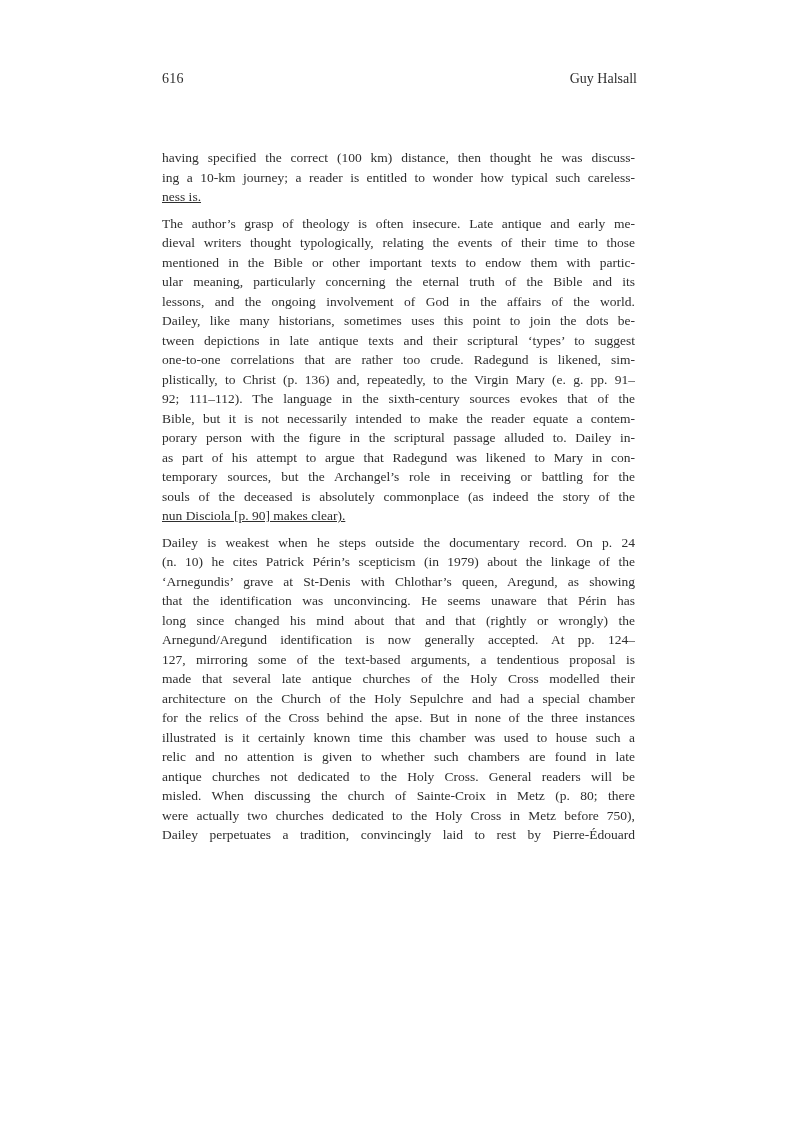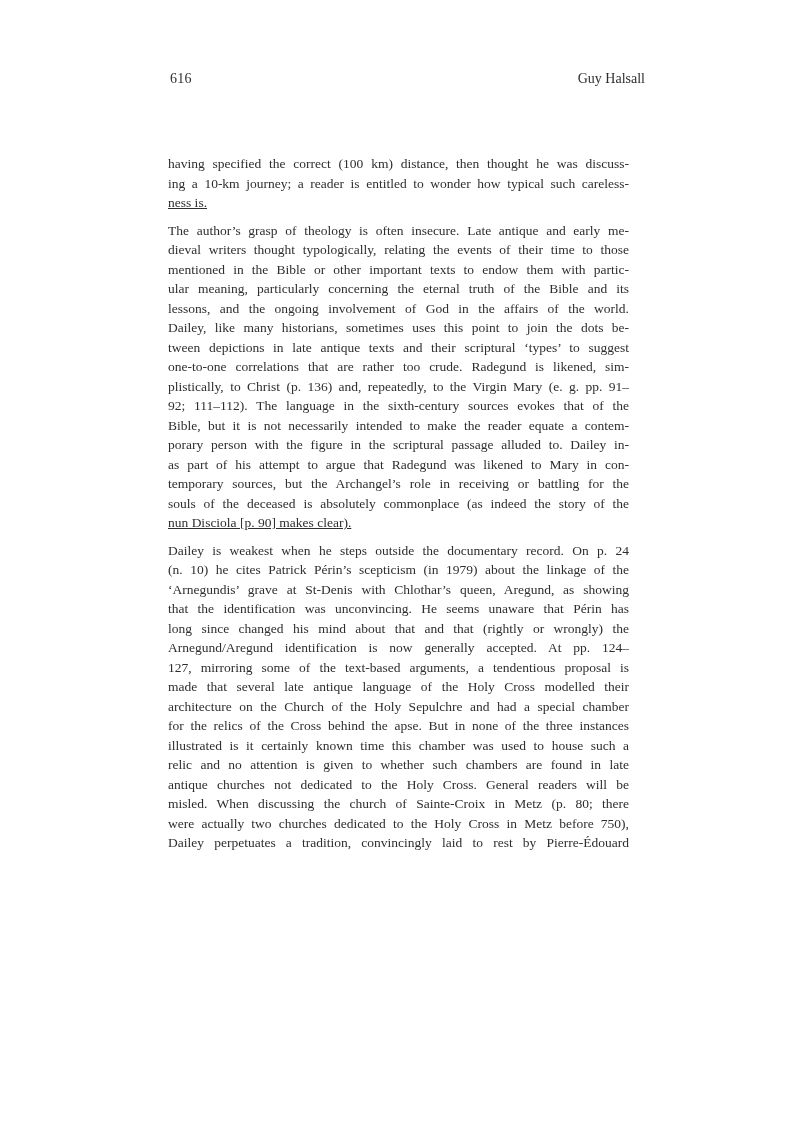--- a/index.html
+++ b/index.html
@@ -11,21 +11,21 @@
     position: relative;
     width: 799px;
     height: 1131px;
     background: #ffffff;
     overflow: hidden;
     font-family: "Liberation Serif", serif;
     color: #2e2e2e;
   }
   .page-header {
     position: absolute;
-    left: 168px;
+    left: 160px;
     top: 69px;
     width: 477px;
     height: 20px;
     font-size: 14px;
     line-height: 20px;
   }
   .page-number {
     position: absolute;
     left: 2px;
     top: 0;
@@ -37,21 +37,21 @@
     right: 0;
     top: 0;
     text-align: right;
   }
   .page-body {
     position: absolute;
     left: 160px;
     top: 146px;
     width: 477px;
   }
-  .paragraph { margin: 8px; }
+  .paragraph { margin: 2px; }
   .paragraph + .paragraph { margin-top: 7px; }
   .line {
     font-size: 13.5px;
     line-height: 19.5px;
     height: 19.5px;
     overflow: hidden;
     text-align: justify;
     text-align-last: justify;
     white-space: normal;
   }
@@ -94,21 +94,21 @@
         <div class="line line-flush"><span>nun Disciola [p. 90] makes clear).</span></div>
       </div>
       <div class="paragraph">
         <div class="line"><span>Dailey is weakest when he steps outside the documentary record. On p. 24</span></div>
         <div class="line"><span>(n. 10) he cites Patrick Périn’s scepticism (in 1979) about the linkage of the</span></div>
         <div class="line"><span>‘Arnegundis’ grave at St-Denis with Chlothar’s queen, Aregund, as showing</span></div>
         <div class="line"><span>that the identification was unconvincing. He seems unaware that Périn has</span></div>
         <div class="line"><span>long since changed his mind about that and that (rightly or wrongly) the</span></div>
         <div class="line"><span>Arnegund/Aregund identification is now generally accepted. At pp. 124–</span></div>
         <div class="line"><span>127, mirroring some of the text-based arguments, a tendentious proposal is</span></div>
-        <div class="line"><span>made that several late antique language of the Holy Cross modelled their</span></div>
+        <div class="line"><span>made that several late antique churches of the Holy Cross modelled their</span></div>
         <div class="line"><span>architecture on the Church of the Holy Sepulchre and had a special chamber</span></div>
         <div class="line"><span>for the relics of the Cross behind the apse. But in none of the three instances</span></div>
         <div class="line"><span>illustrated is it certainly known time this chamber was used to house such a</span></div>
         <div class="line"><span>relic and no attention is given to whether such chambers are found in late</span></div>
         <div class="line"><span>antique churches </span><span class="i">not</span><span> dedicated to the Holy Cross. General readers will be</span></div>
         <div class="line"><span>misled. When discussing the church of Sainte-Croix in Metz (p. 80; there</span></div>
         <div class="line"><span>were actually two churches dedicated to the Holy Cross in Metz before 750),</span></div>
         <div class="line"><span>Dailey perpetuates a tradition, convincingly laid to rest by Pierre-Édouard</span></div>
       </div>
     </div>

